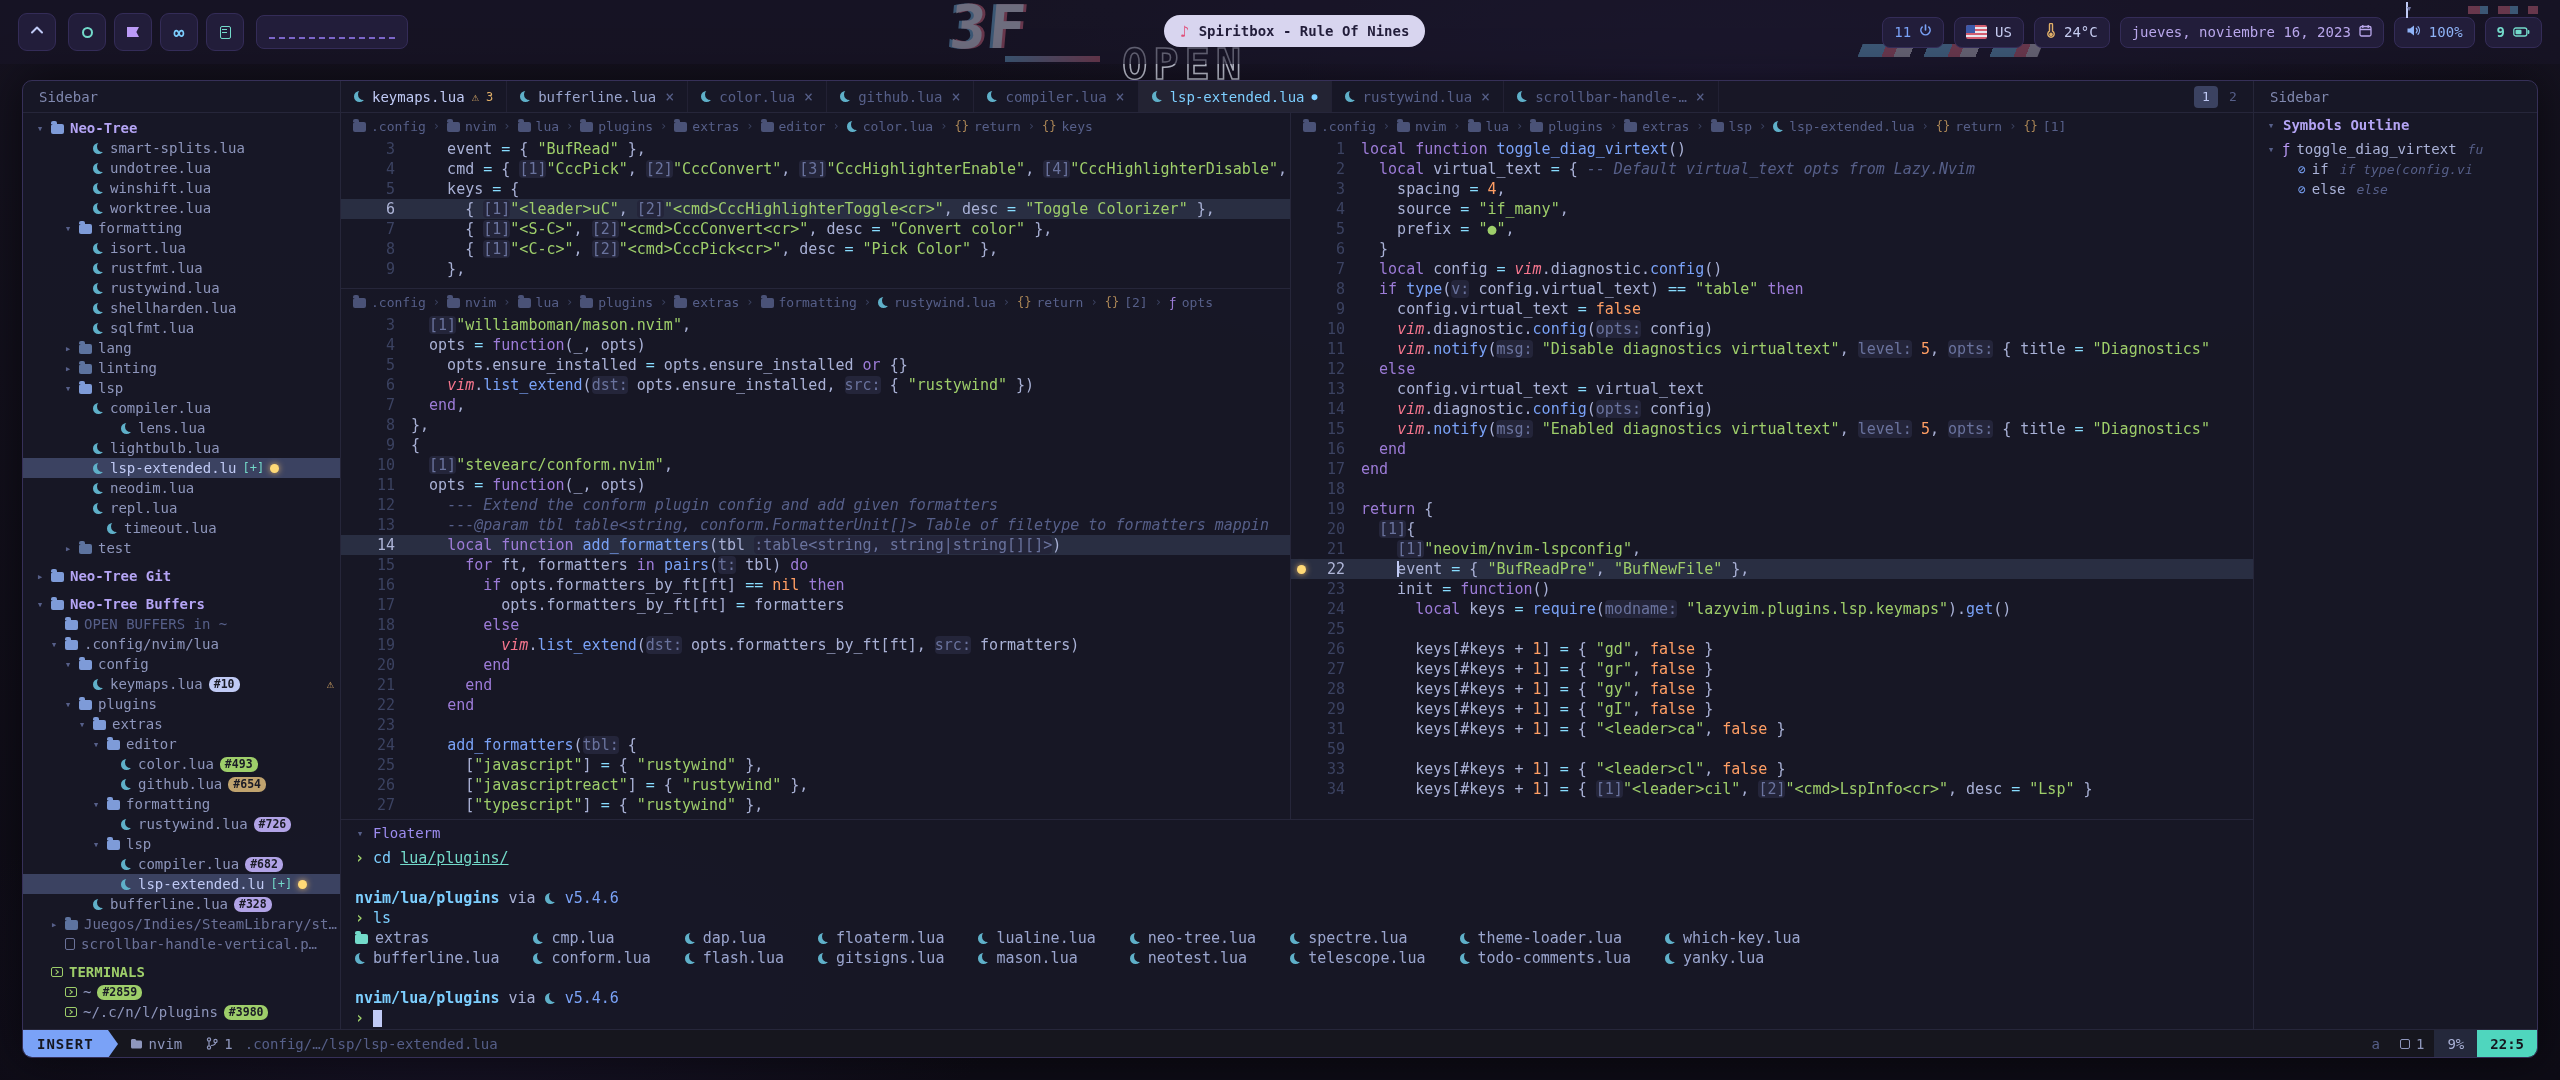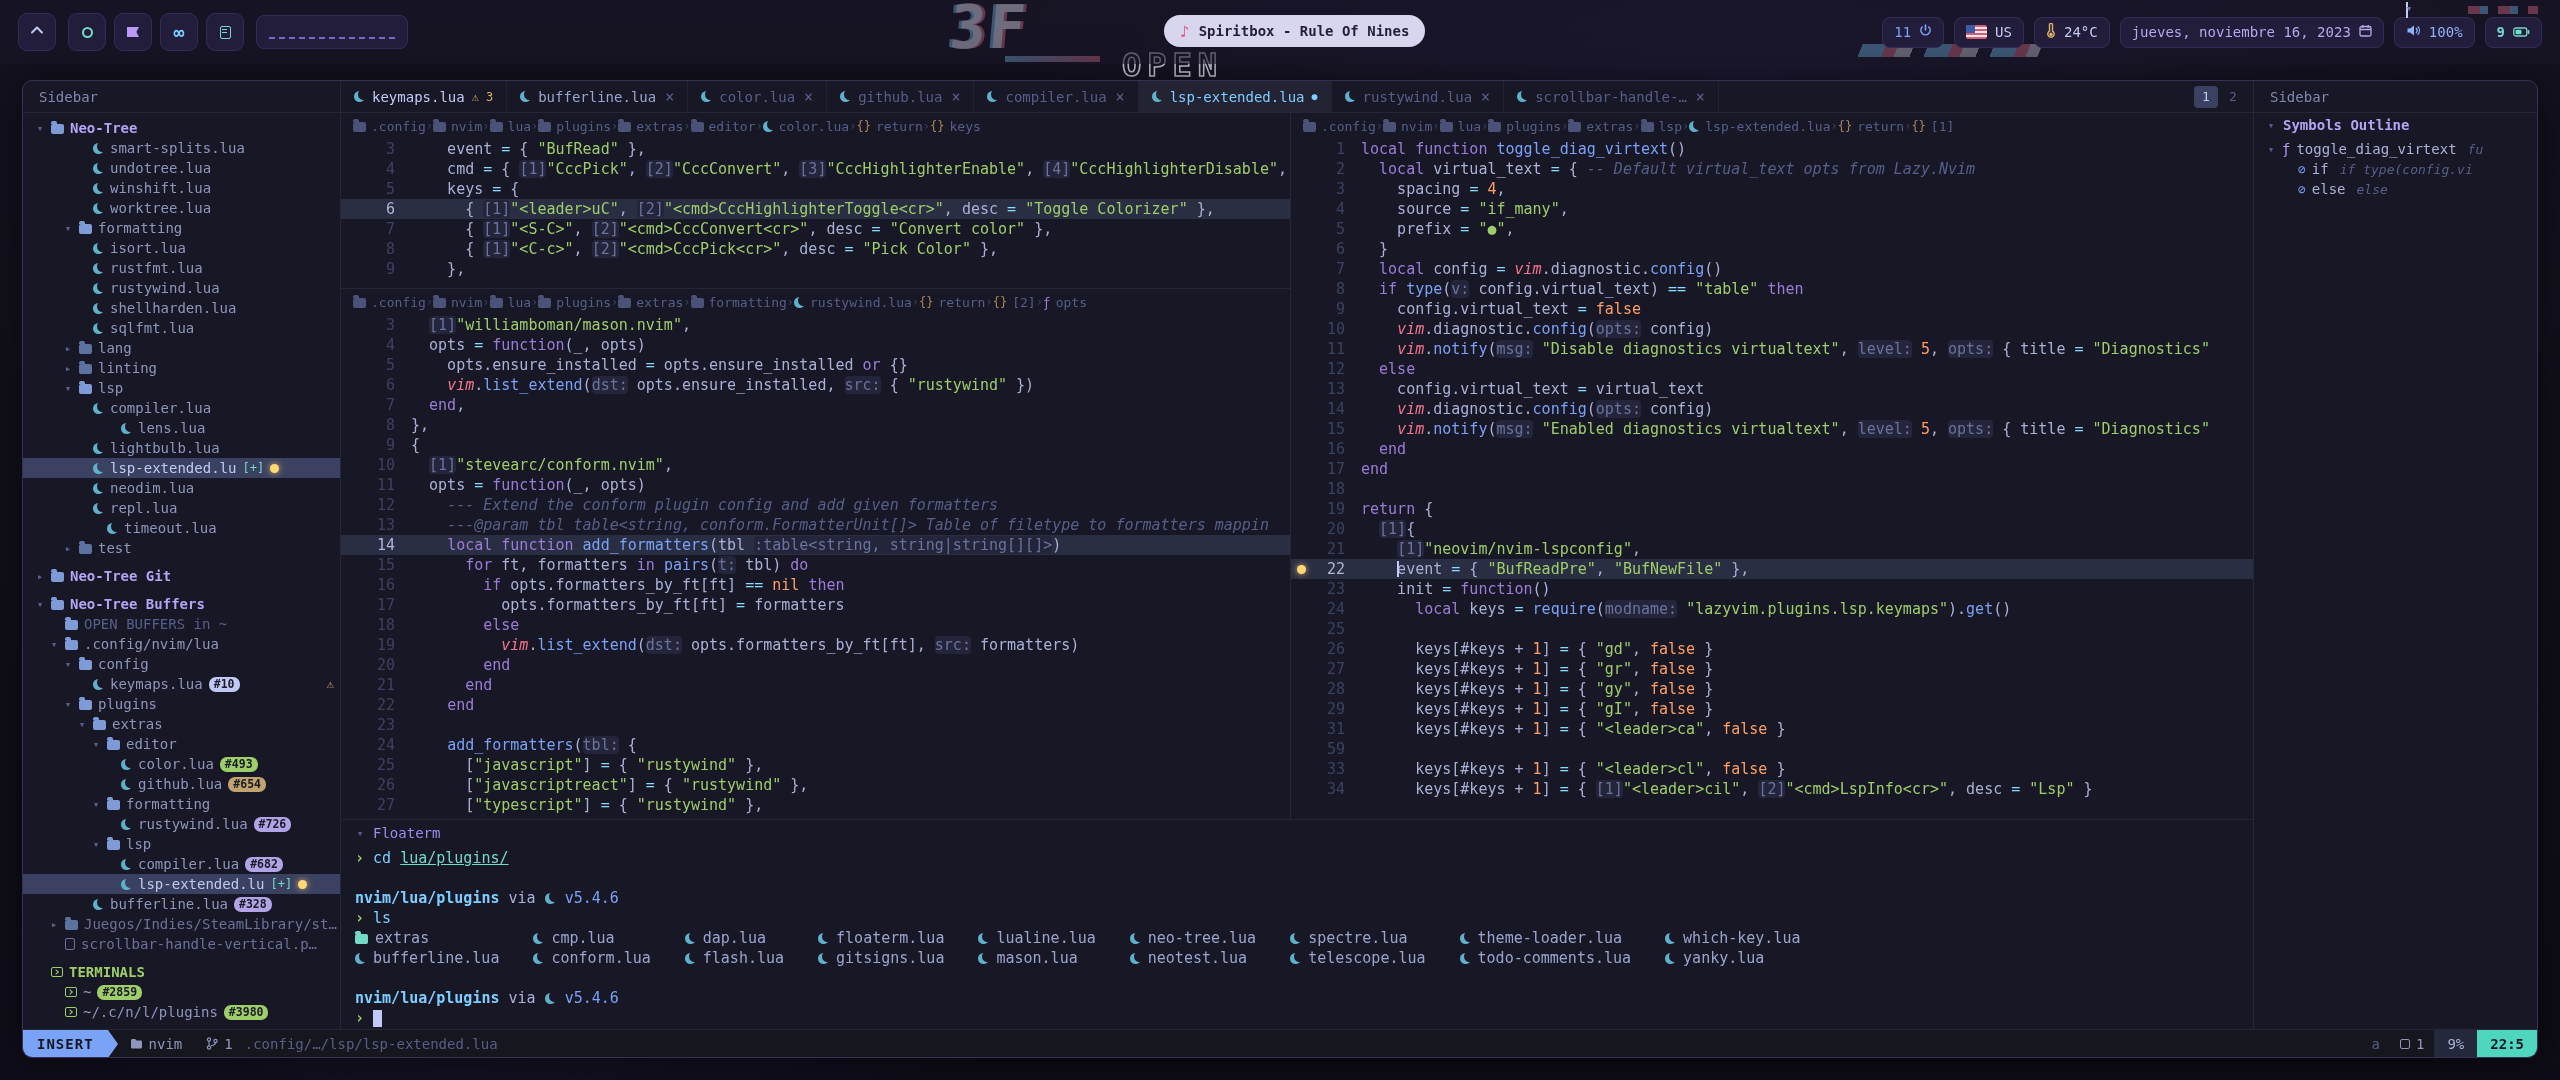--- a/index.html
+++ b/index.html
@@ -17,21 +17,21 @@
   
   .wall{ position:absolute; inset:0;
     background:
       radial-gradient(1300px 520px at 68% 8%, #1e1933 0%, transparent 62%),
       radial-gradient(900px 420px at 18% 92%, #171327 0%, transparent 60%),
       linear-gradient(180deg,#15121f 0%, #0e0c16 100%);
   }
   .g3f{ position:absolute; left:950px; top:-8px; font-size:60px; font-weight:bold; letter-spacing:3px;
     color:#e3e6f5; text-shadow:3px 0 0 rgba(247,118,142,.85), -3px 0 0 rgba(125,207,255,.85);
     transform:skewX(-5deg); }
-  .gopen{ position:absolute; left:1122px; top:46px; font-size:32px; font-weight:bold; letter-spacing:6px;
+  .gopen{ position:absolute; left:1122px; top:40px; font-size:42px; font-weight:bold; letter-spacing:6px;
     color:transparent; -webkit-text-stroke:1.5px rgba(233,236,252,.85); }
   .gbar{ position:absolute; opacity:.85; }
   .gbar1{ left:1860px; top:44px; width:180px; height:13px; transform:skewX(-22deg);
     background:repeating-linear-gradient(90deg,#7dcfff 0 24px,#f7768e 24px 36px,#eceaf6 36px 52px,transparent 52px 66px); }
   .gbar2{ left:2468px; top:6px; width:70px; height:8px;
     background:repeating-linear-gradient(90deg,#f7768e 0 12px,#7dcfff 12px 20px,transparent 20px 30px); }
   .gbar3{ left:1005px; top:56px; width:95px; height:6px; background:linear-gradient(90deg,#7dcfff,#f7768e); }
   
   .topbar{ position:absolute; top:0; left:0; width:100%; height:64px; z-index:5;
     display:flex; align-items:center; gap:12px; padding:0 18px;
@@ -103,21 +103,21 @@
   .tmod{ color:var(--cyan); font-size:10px; }
   .tabpages{ margin-left:auto; display:flex; align-items:center; gap:3px; padding-right:8px; }
   .tp{ width:24px; height:22px; display:flex; align-items:center; justify-content:center; font-size:13px;
     color:var(--fgdim); border-radius:4px; }
   .tp.active{ background:var(--sel); color:var(--fgbr); }
   .editors{ height:706px; flex:none; display:flex; min-width:0; }
   .col-mid{ width:950px; flex:none; display:flex; flex-direction:column; border-right:1px solid var(--line); }
   .win-top{ height:176px; flex:none; border-bottom:1px solid var(--line); overflow:hidden; }
   .win-bot{ flex:1; overflow:hidden; }
   .col-right{ flex:1; overflow:hidden; }
-  .winbar{ height:26px; display:flex; align-items:center; gap:0; padding:0 12px; font-size:13px;
+  .winbar{ height:26px; display:flex; align-items:center; gap:7px; padding:0 12px; font-size:13px;
     color:var(--fgdim); white-space:nowrap; overflow:hidden; }
   .bc-seg{ display:flex; align-items:center; gap:5px; }
   .bc-sep{ color:#3b4261; font-size:12px; }
   .bc-br{ color:#ab8656; font-size:12px; } .bc-fn{ color:var(--kwc); font-size:13px; }
   
   .code{ font-size:15px; }
   .cl{ display:flex; height:20px; line-height:20px; white-space:pre; }
   .cl.cur{ background:var(--cursorline); }
   .sg{ width:20px; flex:none; display:flex; align-items:center; justify-content:center; }
   .ln{ width:34px; flex:none; text-align:right; color:#3b4261; margin-right:16px; }

